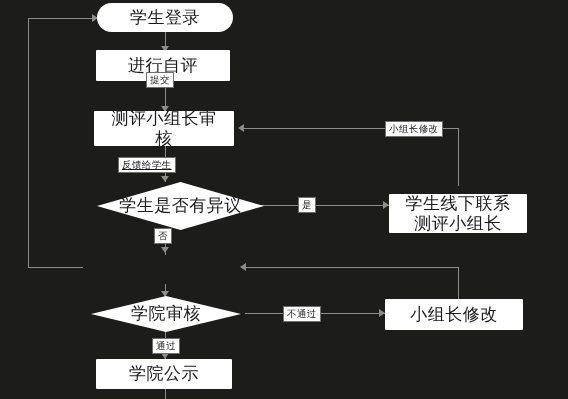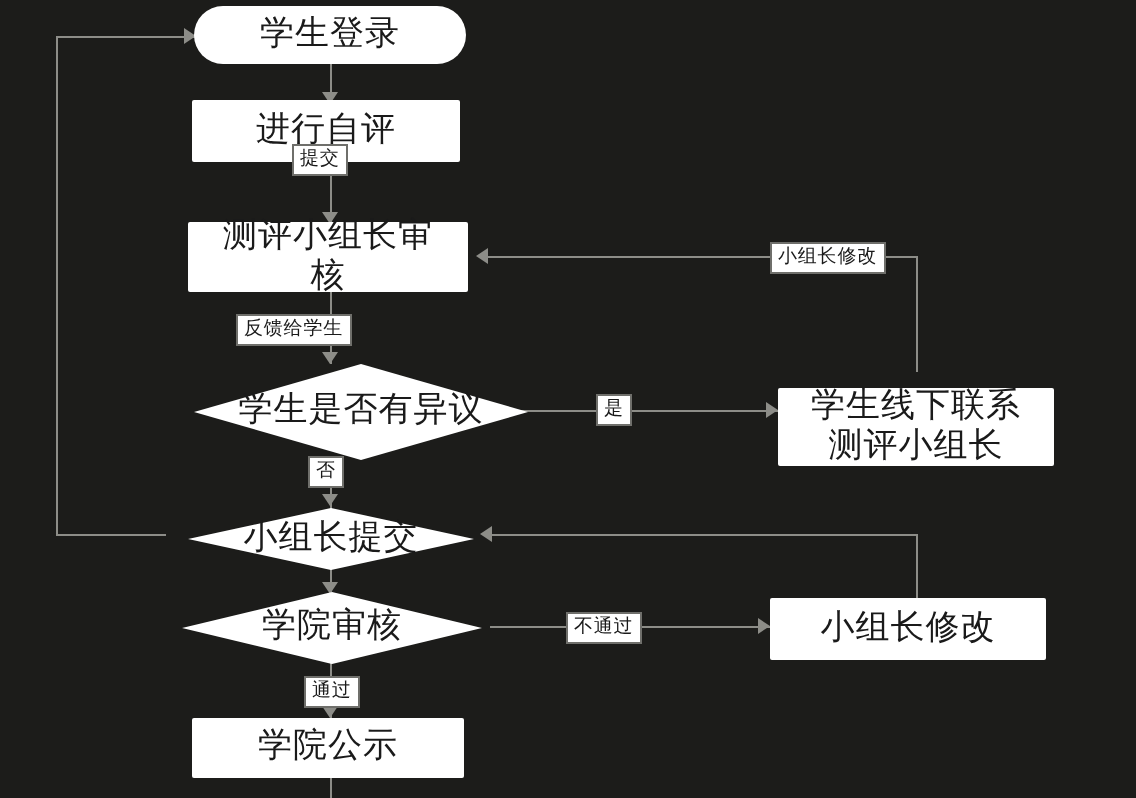--- a/index.html
+++ b/index.html
@@ -163,43 +163,39 @@
   <div class="node decision" style="left:97px; top:182px; width:167px; height:48px;">
     <span class="diamond-bg"></span>
     <span class="node-text">学生是否有异议</span>
   </div>
 
   <div class="node process" style="left:389px; top:194px; width:138px; height:39px;">
     <span class="node-text">学生线下联系
 测评小组长</span>
   </div>
 
-  <div class="node decision" style="left:94px; top:254px; width:143px; height:31px;">
-    <span class="diamond-bg"></span>
-    <span class="node-text">小组长提交</span>
-  </div>
 
   <div class="node decision" style="left:91px; top:296px; width:150px; height:36px;">
     <span class="diamond-bg"></span>
     <span class="node-text">学院审核</span>
   </div>
 
   <div class="node process" style="left:385px; top:299px; width:138px; height:31px;">
     <span class="node-text">小组长修改</span>
   </div>
 
   <div class="node process" style="left:96px; top:359px; width:136px; height:30px;">
     <span class="node-text">学院公示</span>
   </div>
 
   <div class="edge-label" style="left:146px; top:72px;">提交</div>
 
   <div class="edge-label" style="left:385px; top:121px;">小组长修改</div>
 
-  <div class="edge-label" style="left:118px; top:157px;">反馈给学生</div>
+  <div class="edge-label" style="left:118px; top:157px;text-decoration:underline;">反馈给学生</div>
 
   <div class="edge-label" style="left:298px; top:197px;">是</div>
 
   <div class="edge-label" style="left:154px; top:228px;">否</div>
 
   <div class="edge-label" style="left:283px; top:306px;">不通过</div>
 
   <div class="edge-label" style="left:152px; top:338px;">通过</div>
 
 </div>

